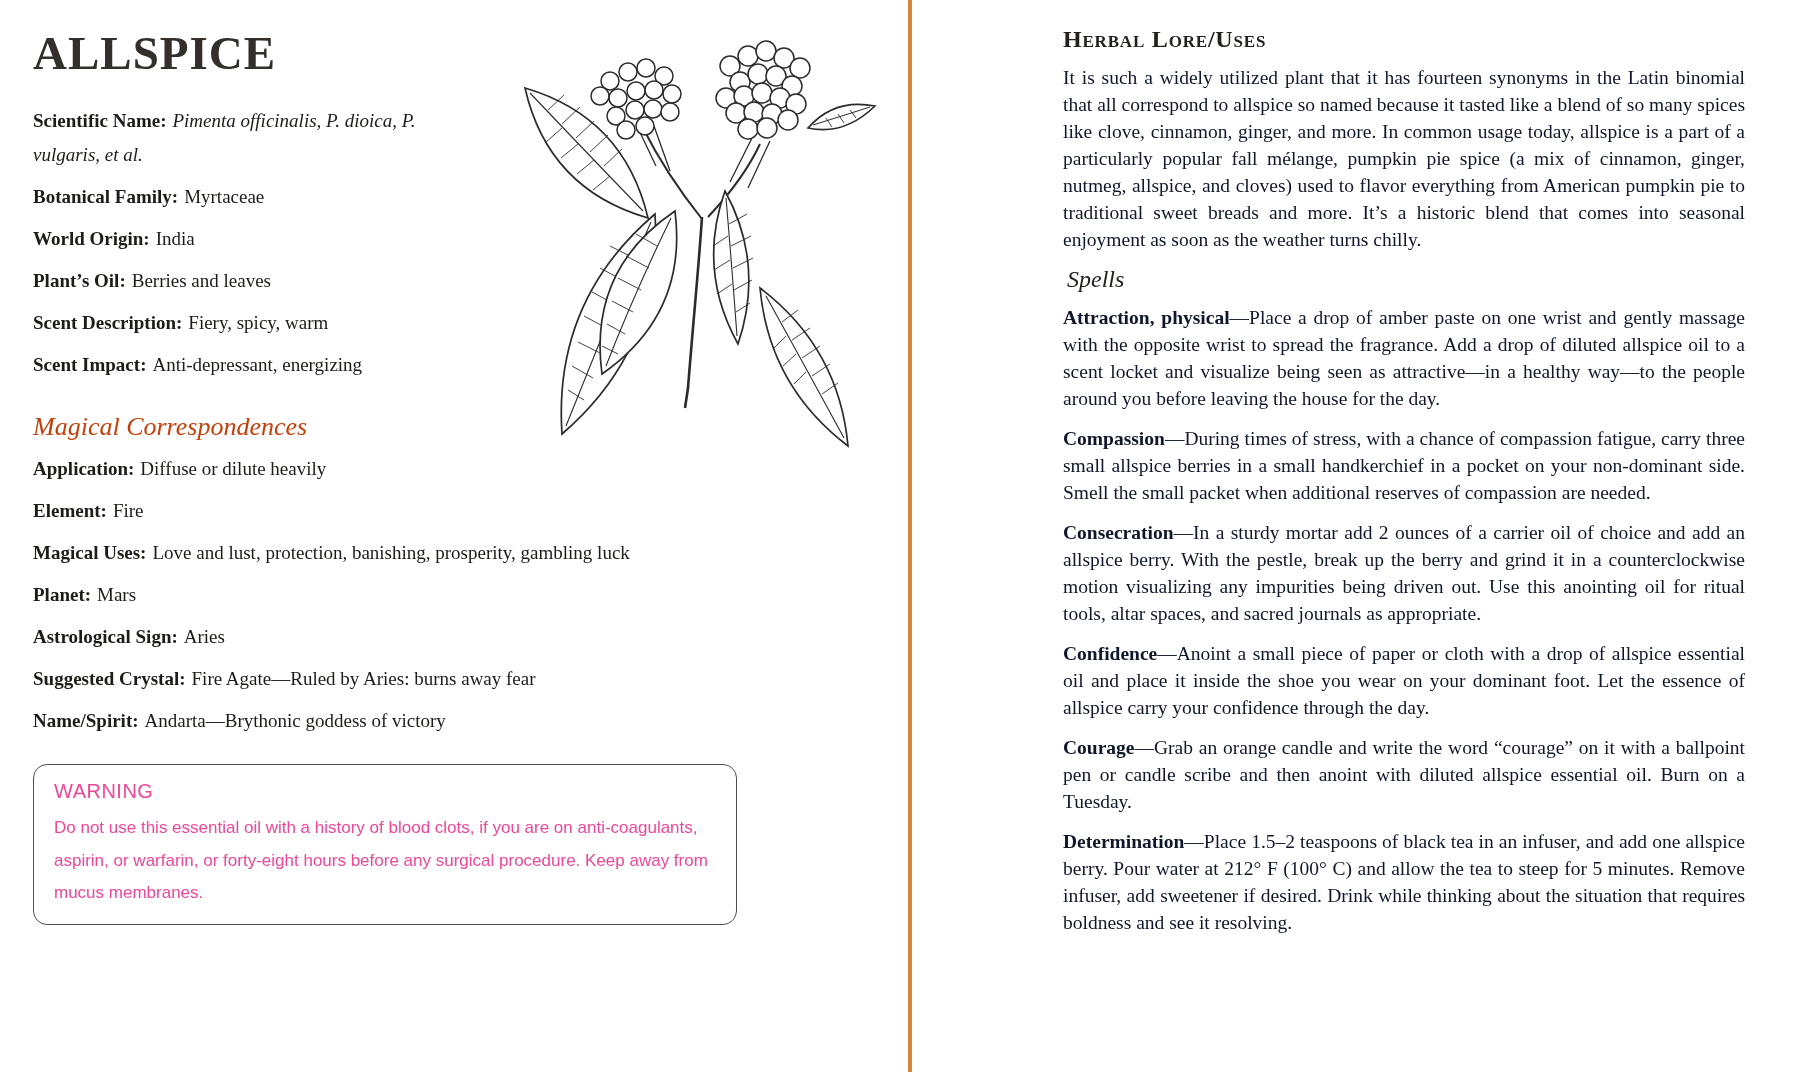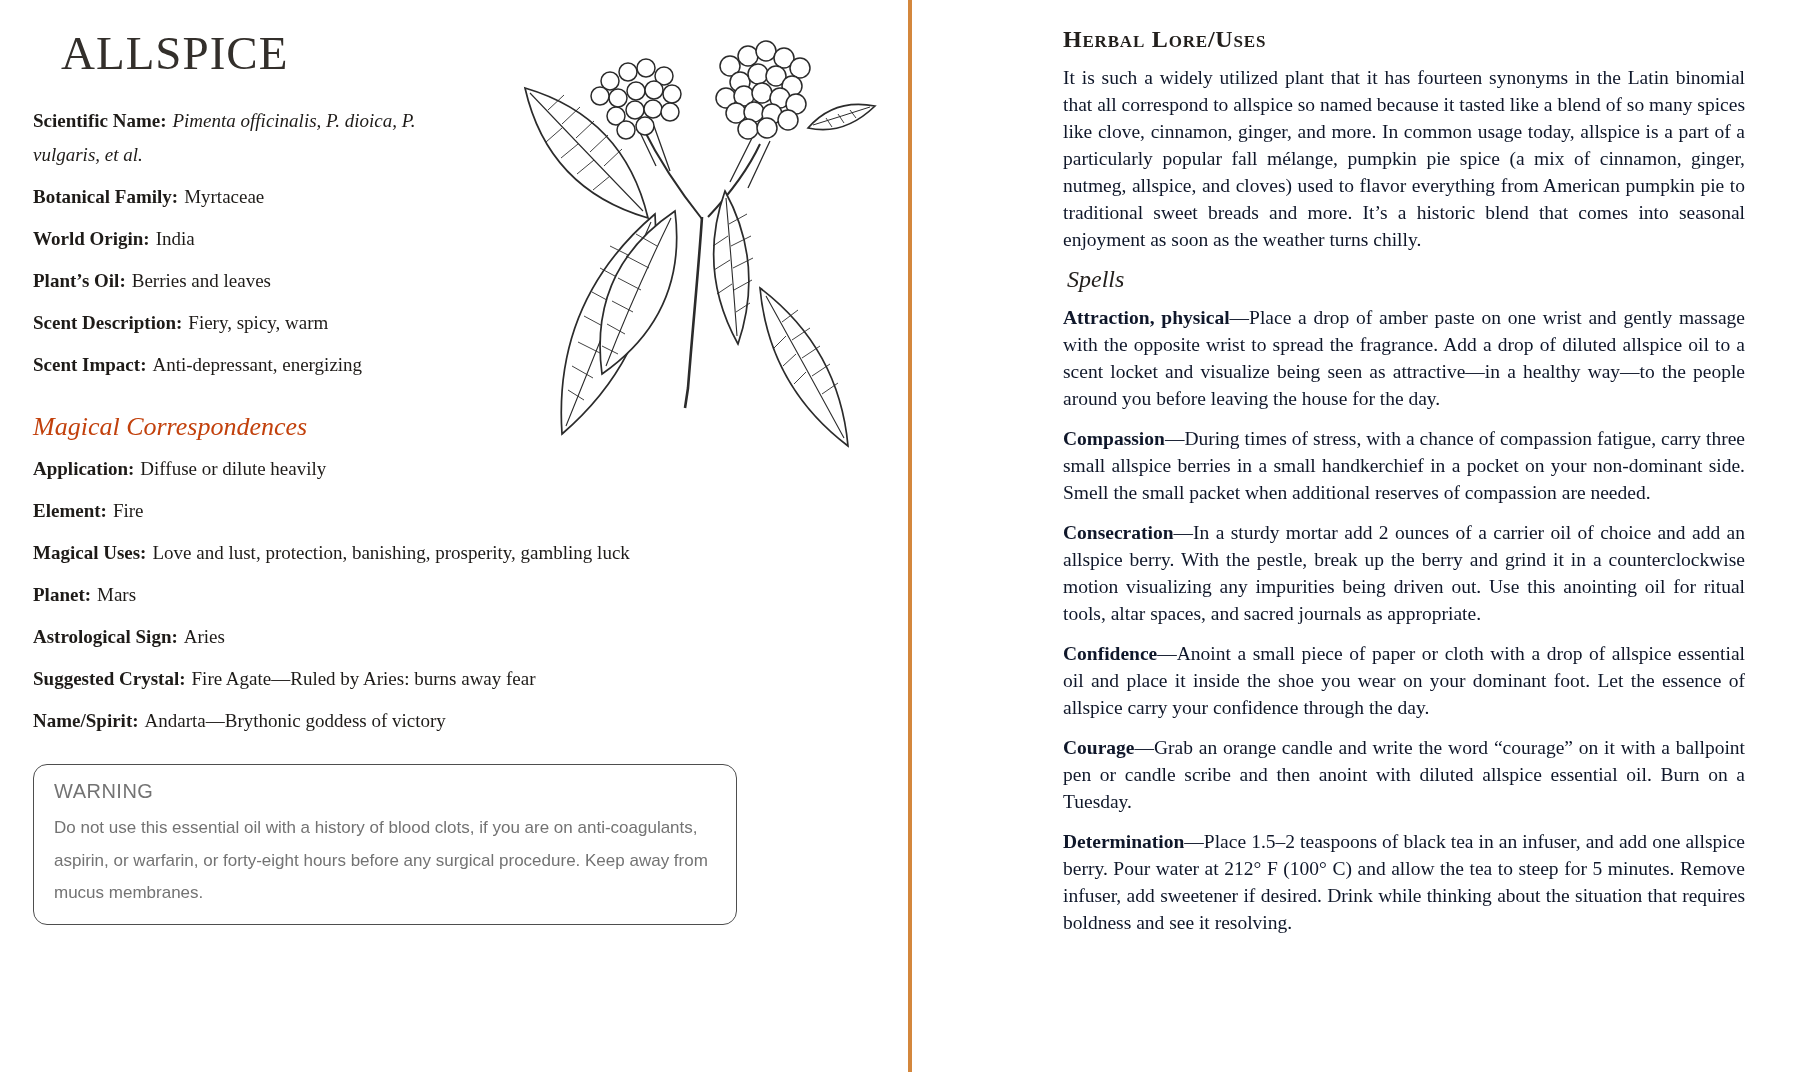--- a/index.html
+++ b/index.html
@@ -7,40 +7,40 @@
   body { font-family: "Liberation Serif", serif; color: #1e1b18; position: relative; }
 
   .page { position: absolute; top: 0; height: 1072px; background: #ffffff; }
   .page-left  { left: 0; width: 908px; padding: 26px 0 0 33px; }
   .page-right { left: 912px; width: 908px; padding: 26px 75px 9px 151px; }
 
   .gutter { position: absolute; left: 908px; top: 0; width: 4px; height: 1072px; background: #D4873C; }
 
   
   .title {
-    font-size: 47px; font-weight: 400; letter-spacing: 1px;
-    color: #332f2b; margin-bottom: 24px; margin-left: 28px;
+    font-size: 47px; font-weight: 700; letter-spacing: 1px;
+    color: #332f2b; margin-bottom: 24px;
   }
   .attrs { width: 432px; }
   .attr { font-size: 19px; line-height: 34px; margin-bottom: 8px; }
   .attr .lbl { font-weight: 700; }
   .attr .val { margin-left: 6px; }
   .attr .val.italic { font-style: italic; }
 
   .corr-heading {
     font-style: italic; font-size: 26px; font-weight: 400;
     margin: 30px 0 10px; color: #c2410c;
   }
   .corrs { width: 692px; }
 
   .warning-box {
     width: 704px; margin-top: 26px;
     border: 1.6px solid #4e4e4e; border-radius: 14px;
     padding: 15px 20px 14px;
-    font-family: "Liberation Sans", sans-serif; color: #737373;
+    font-family: "Liberation Sans", sans-serif; color: #ec4899;
   }
   .warning-title { font-size: 20px; font-weight: 400; letter-spacing: 0.5px; margin-bottom: 9px; }
   .warning-text { font-size: 17px; line-height: 1.92; font-weight: 400; }
 
   .illustration {
     position: absolute; left: 430px; top: 6px;
     width: 448px; height: 448px; pointer-events: none;
   }
 
   

